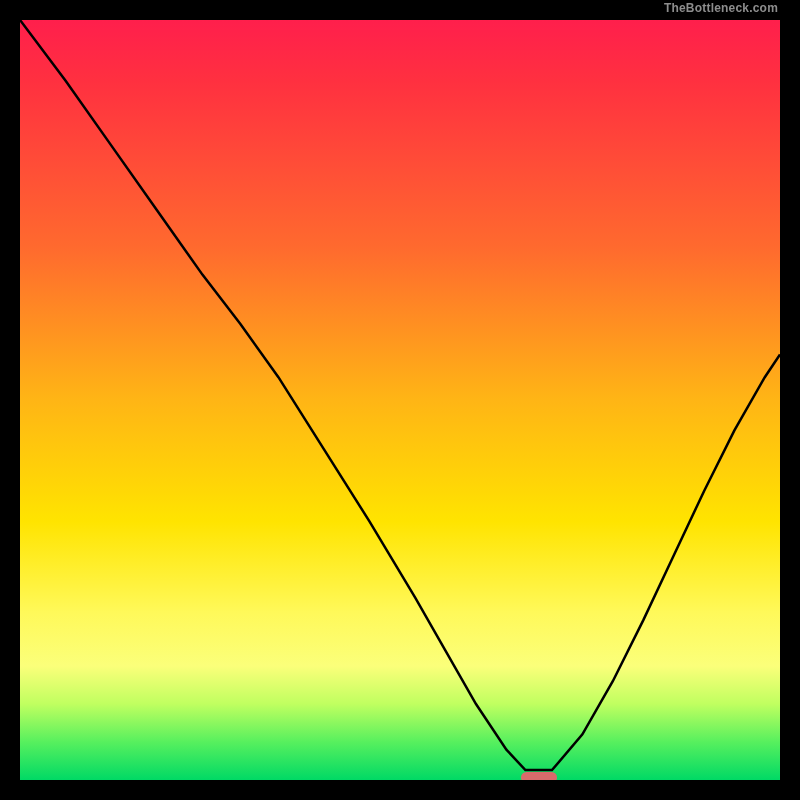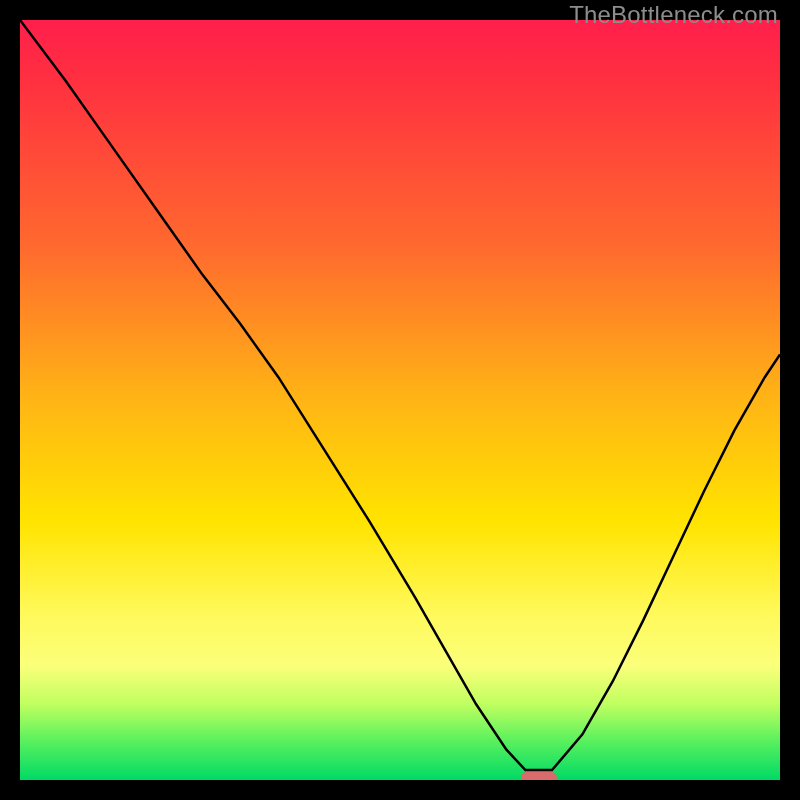--- a/index.html
+++ b/index.html
@@ -53,22 +53,22 @@
     left: 0;
     top: 0;
     width: 100%;
     height: 100%;
   }
   .watermark {
     position: absolute;
     top: 1px;
     right: 22px;
     color: #8d8d8d;
-    font-size: 24px;
-    font-weight: 400;
+    font-size: 12px;
+    font-weight: 700;
     letter-spacing: 0.2px;
     user-select: none;
   }
   .marker {
     position: absolute;
     height: 11px;
     border-radius: 6px;
     background: #d86b6b;
   }
 </style>

